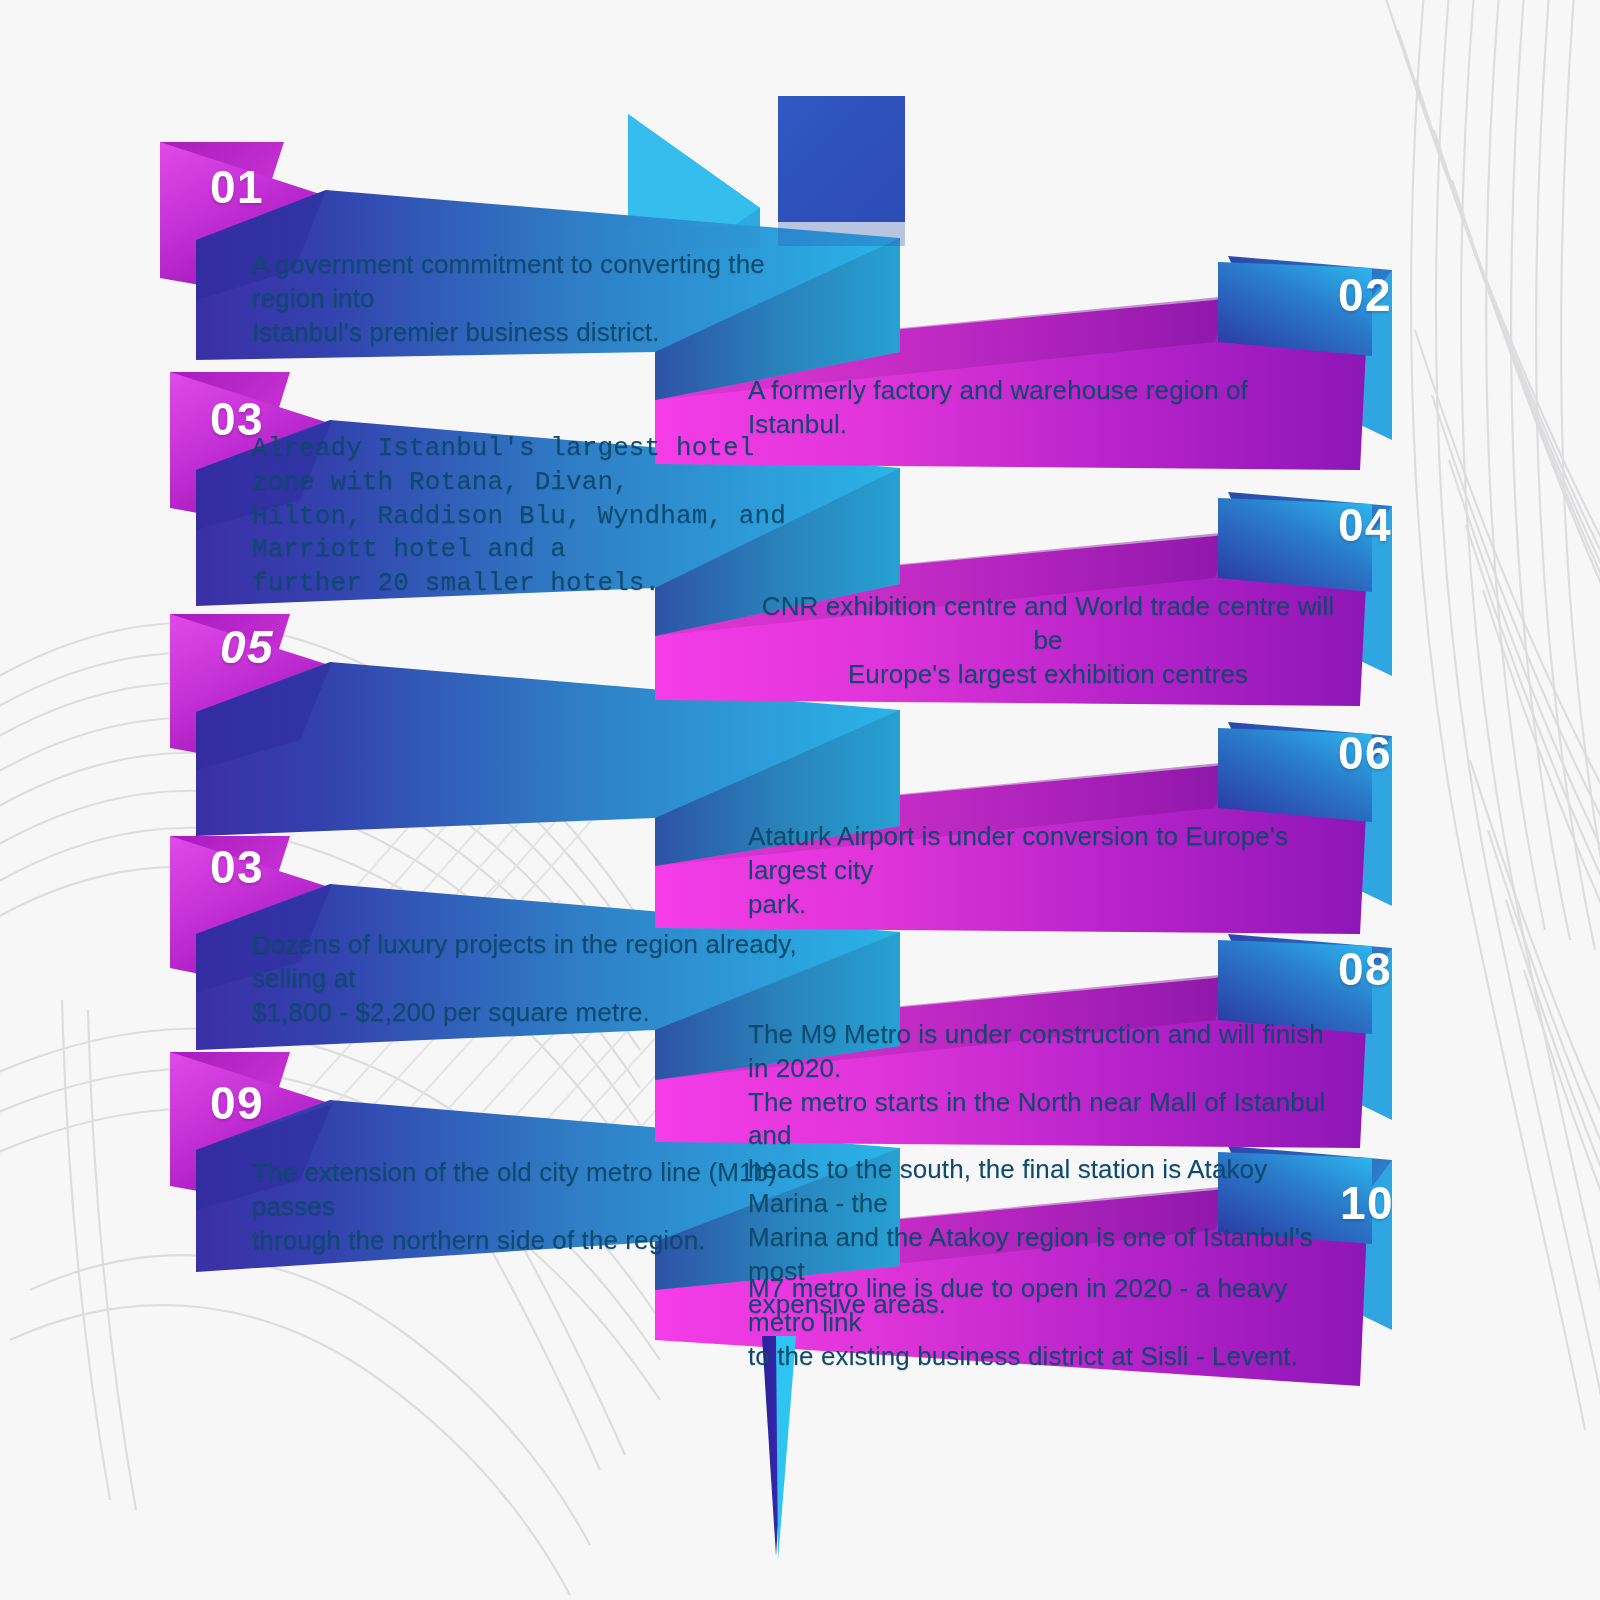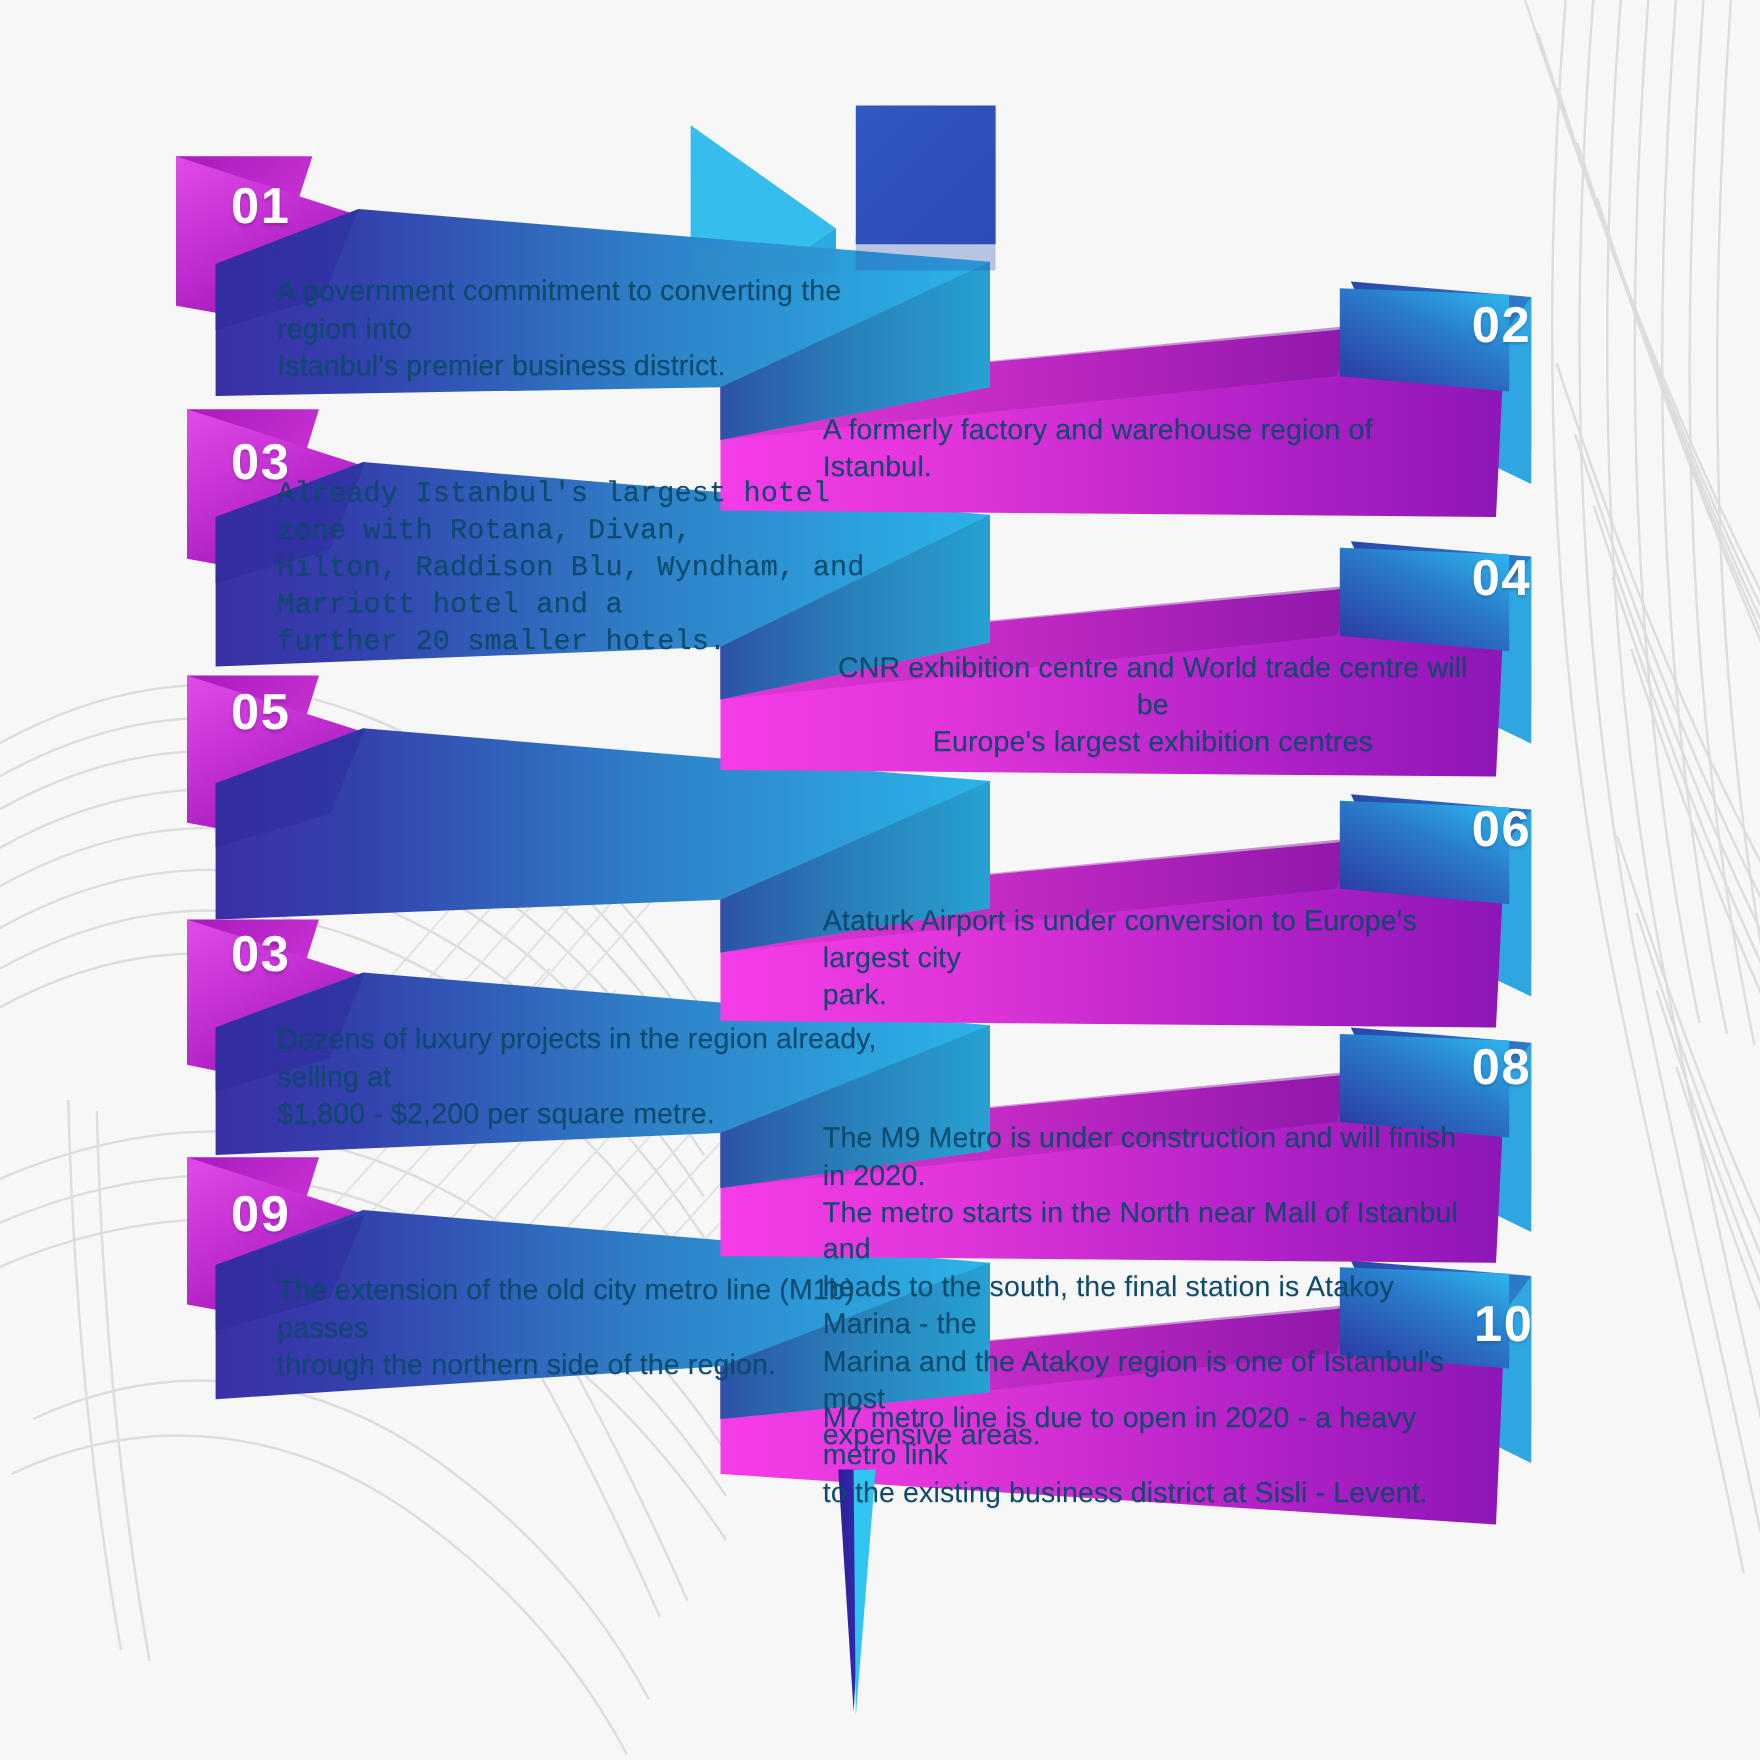--- a/index.html
+++ b/index.html
@@ -269,21 +269,21 @@
     <g>
       <polygon points="762,1336 790,1336 776,1556" fill="url(#gSpike)"></polygon>
       <polygon points="776,1336 796,1336 778,1560" fill="#30c4f0"></polygon>
     </g>
   </svg>
 
   <div class="num" style="left:182px; top:160px;">01</div>
   <div class="num" style="left:1310px; top:268px;">02</div>
   <div class="num" style="left:182px; top:392px;">03</div>
   <div class="num" style="left:1310px; top:498px;">04</div>
-  <div class="num" style="left:182px; top:620px;">05</div>
+  <div class="num" style="left:192px; top:620px;font-style:italic;">05</div>
   <div class="num" style="left:1310px; top:726px;">06</div>
   <div class="num" style="left:182px; top:840px;">03</div>
   <div class="num" style="left:1310px; top:942px;">08</div>
   <div class="num" style="left:182px; top:1076px;">09</div>
   <div class="num" style="left:1312px; top:1176px;">10</div>
 
   <div class="txt left" style="top:248px;">A government commitment to converting the region into
 Istanbul's premier business district.</div>
   <div class="txt right" style="top:374px;">A formerly factory and warehouse region of Istanbul.</div>
   <div class="txt left" style="top:432px;font-family:Liberation Mono, monospace;">Already Istanbul's largest hotel zone with Rotana, Divan,

